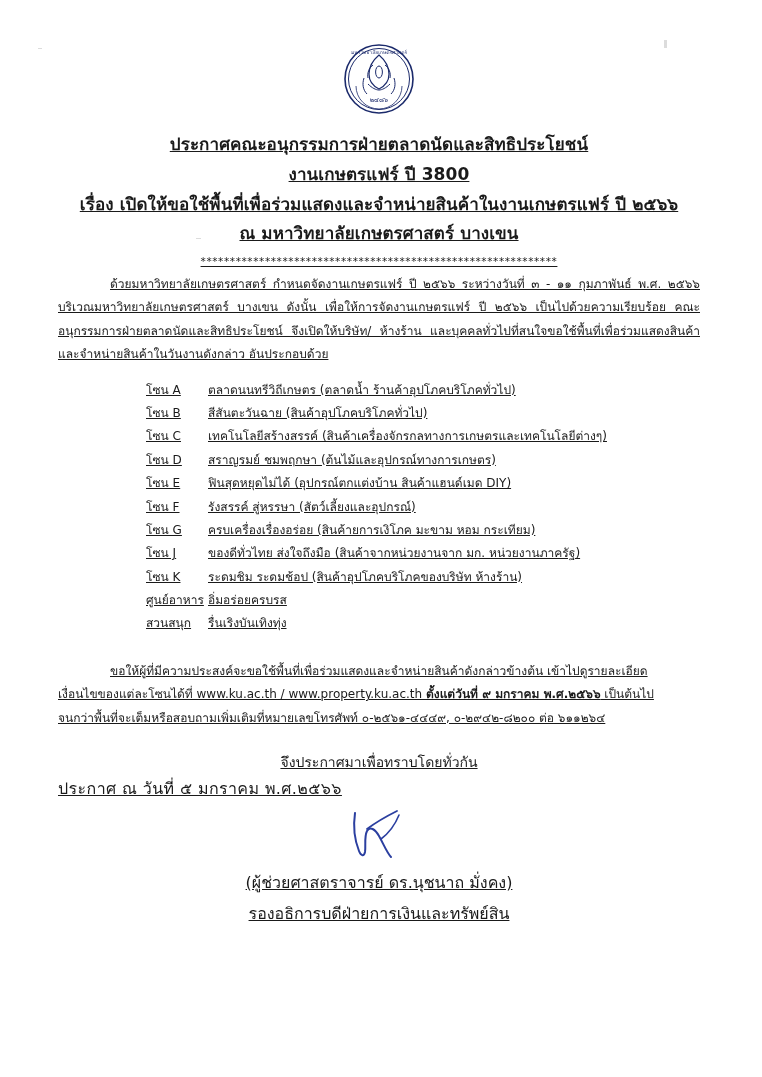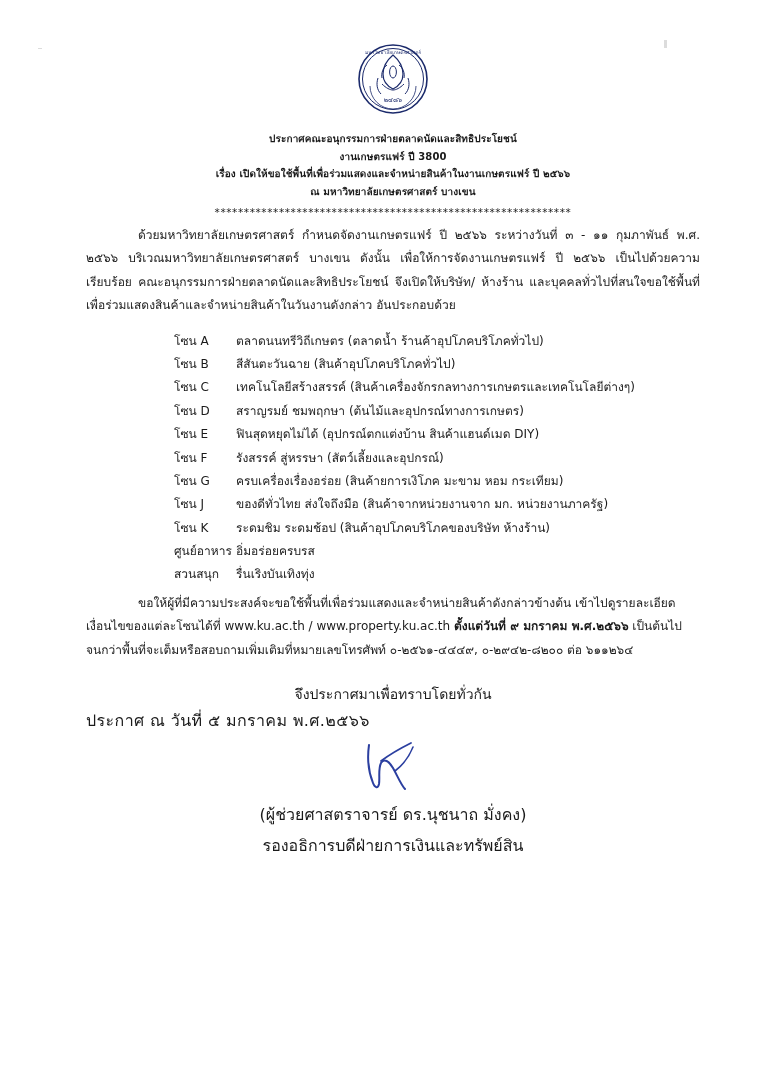--- a/index.html
+++ b/index.html
@@ -13,41 +13,42 @@
     font-family: "DejaVu Sans", sans-serif;
     color: #1a1a1a;
     position: relative;
     overflow: hidden;
   }
   .page {
     position: relative;
     width: 762px;
     height: 962px;
     box-sizing: border-box;
-    padding: 38px 62px 0 86px;
+    padding: 38px 62px 0 58px;
+    text-decoration: underline;
   }
 
   
   .emblem-wrap {
     display: flex;
     justify-content: center;
     margin-top: 4px;
     margin-bottom: 14px;
   }
   .emblem {
     width: 74px;
     height: 74px;
     position: relative;
   }
 
   
   .heading {
     text-align: center;
     line-height: 1.75;
-    font-size: 10px;
+    font-size: 17px;
     font-weight: bold;
     letter-spacing: .1px;
   }
   .heading div { margin: 0; }
 
   .stars {
     text-align: center;
     font-size: 10.5px;
     letter-spacing: .6px;
     margin-top: 6px;
@@ -80,21 +81,21 @@
     padding: 0;
   }
   .zones td.zone-name {
     width: 150px;
     padding-left: 88px;
     box-sizing: border-box;
     white-space: nowrap;
   }
 
   
-  .closing { margin-top: 5px; }
+  .closing { margin-top: 24px; }
   .center-line {
     text-align: center;
     font-size: 14px;
     line-height: 2;
   }
   .announce-line {
     text-align: left;
     font-size: 16px;
     margin-top: 0;
     letter-spacing: .4px;

